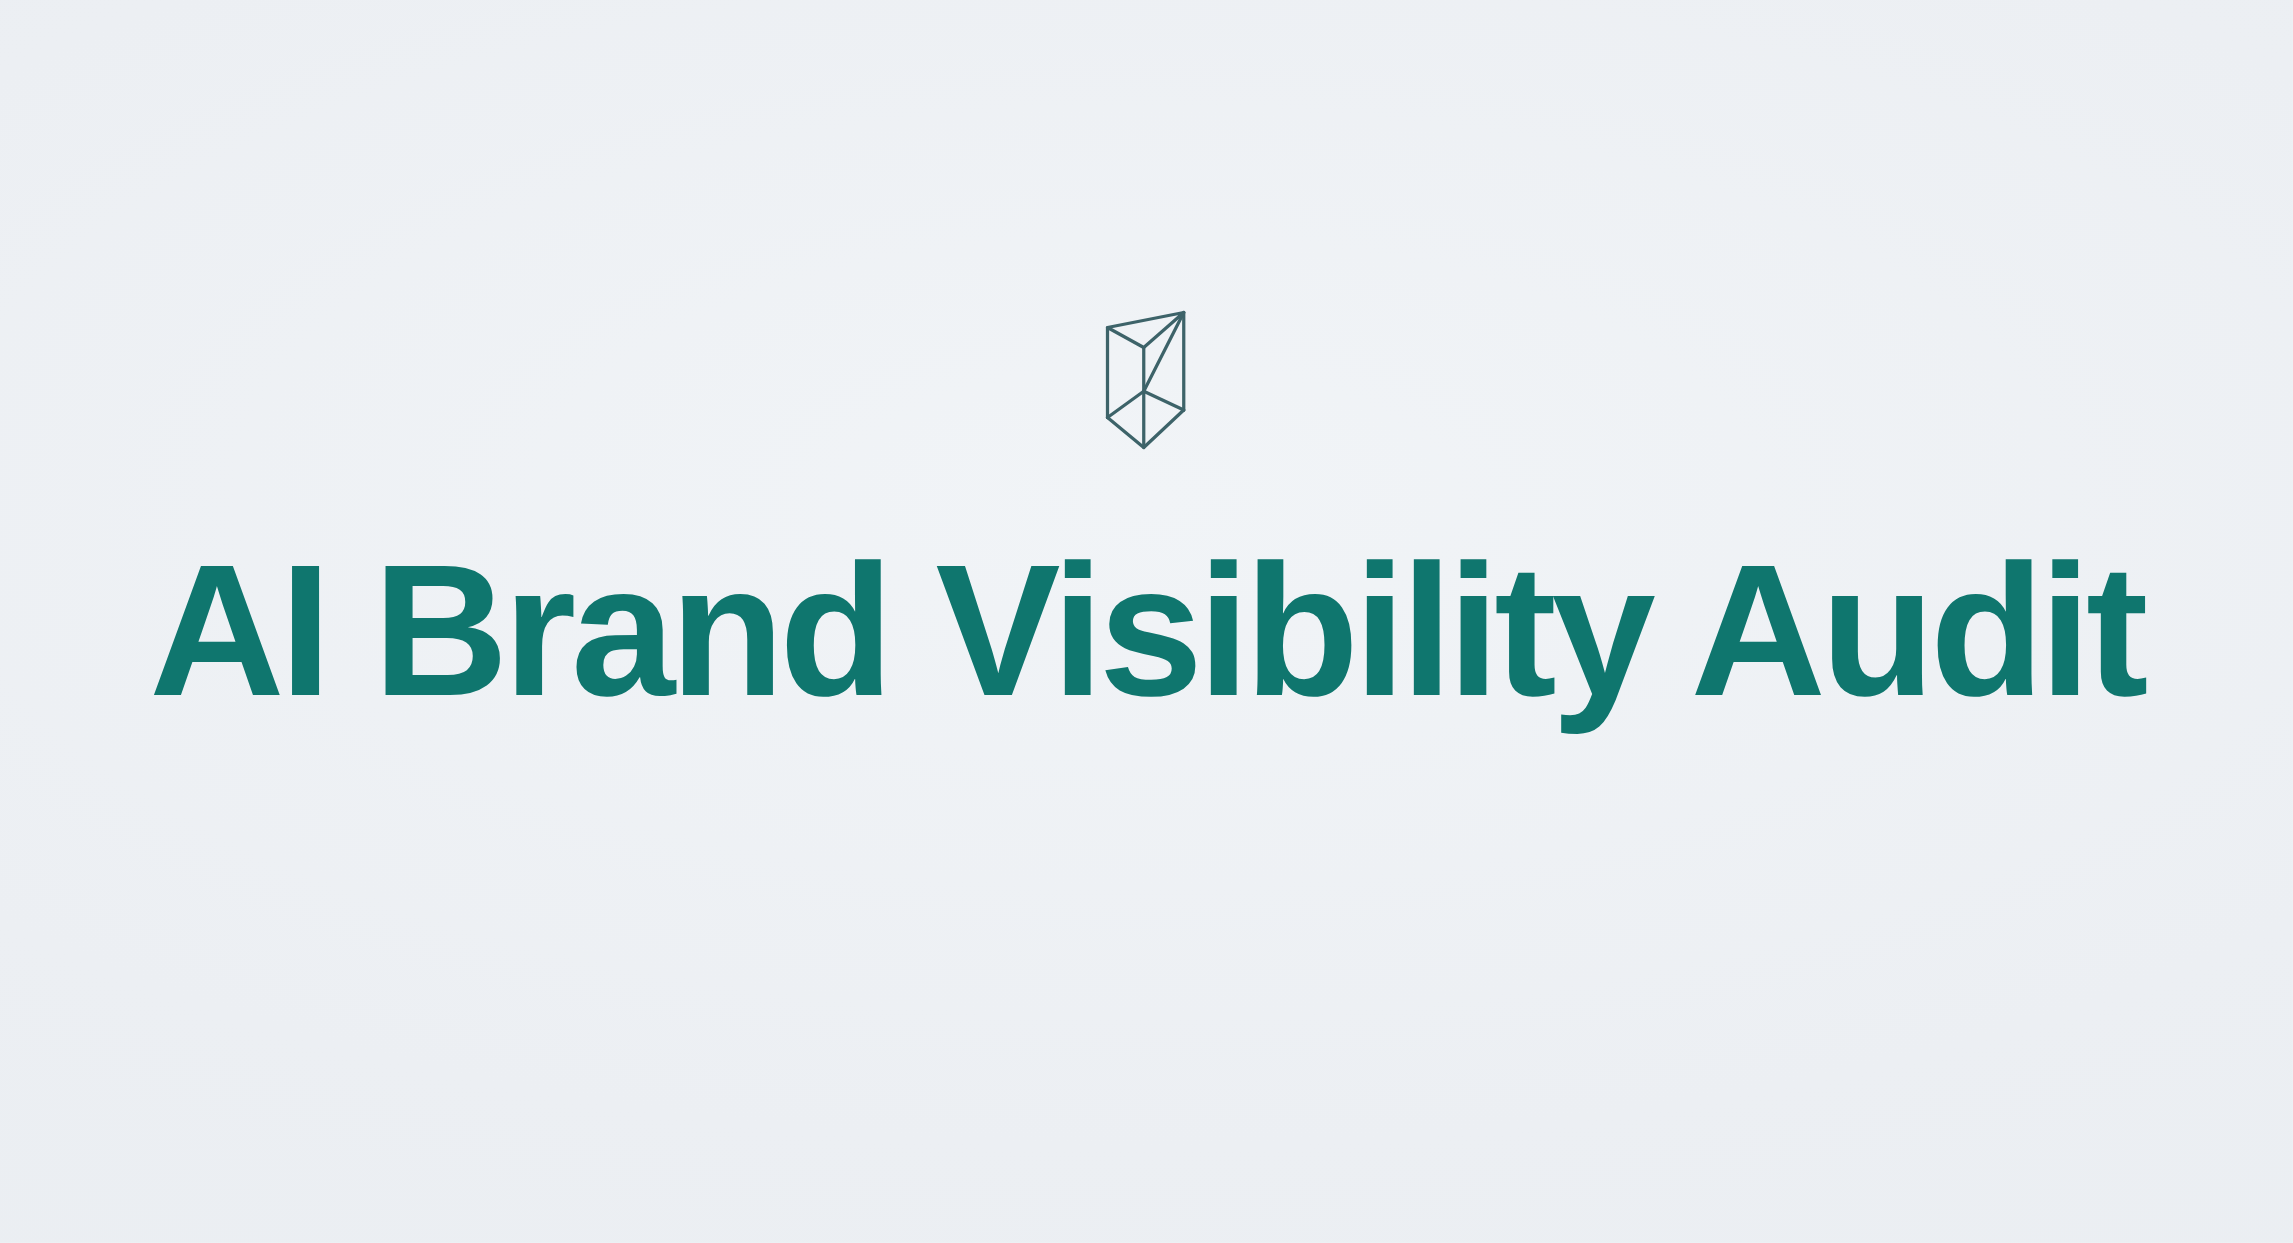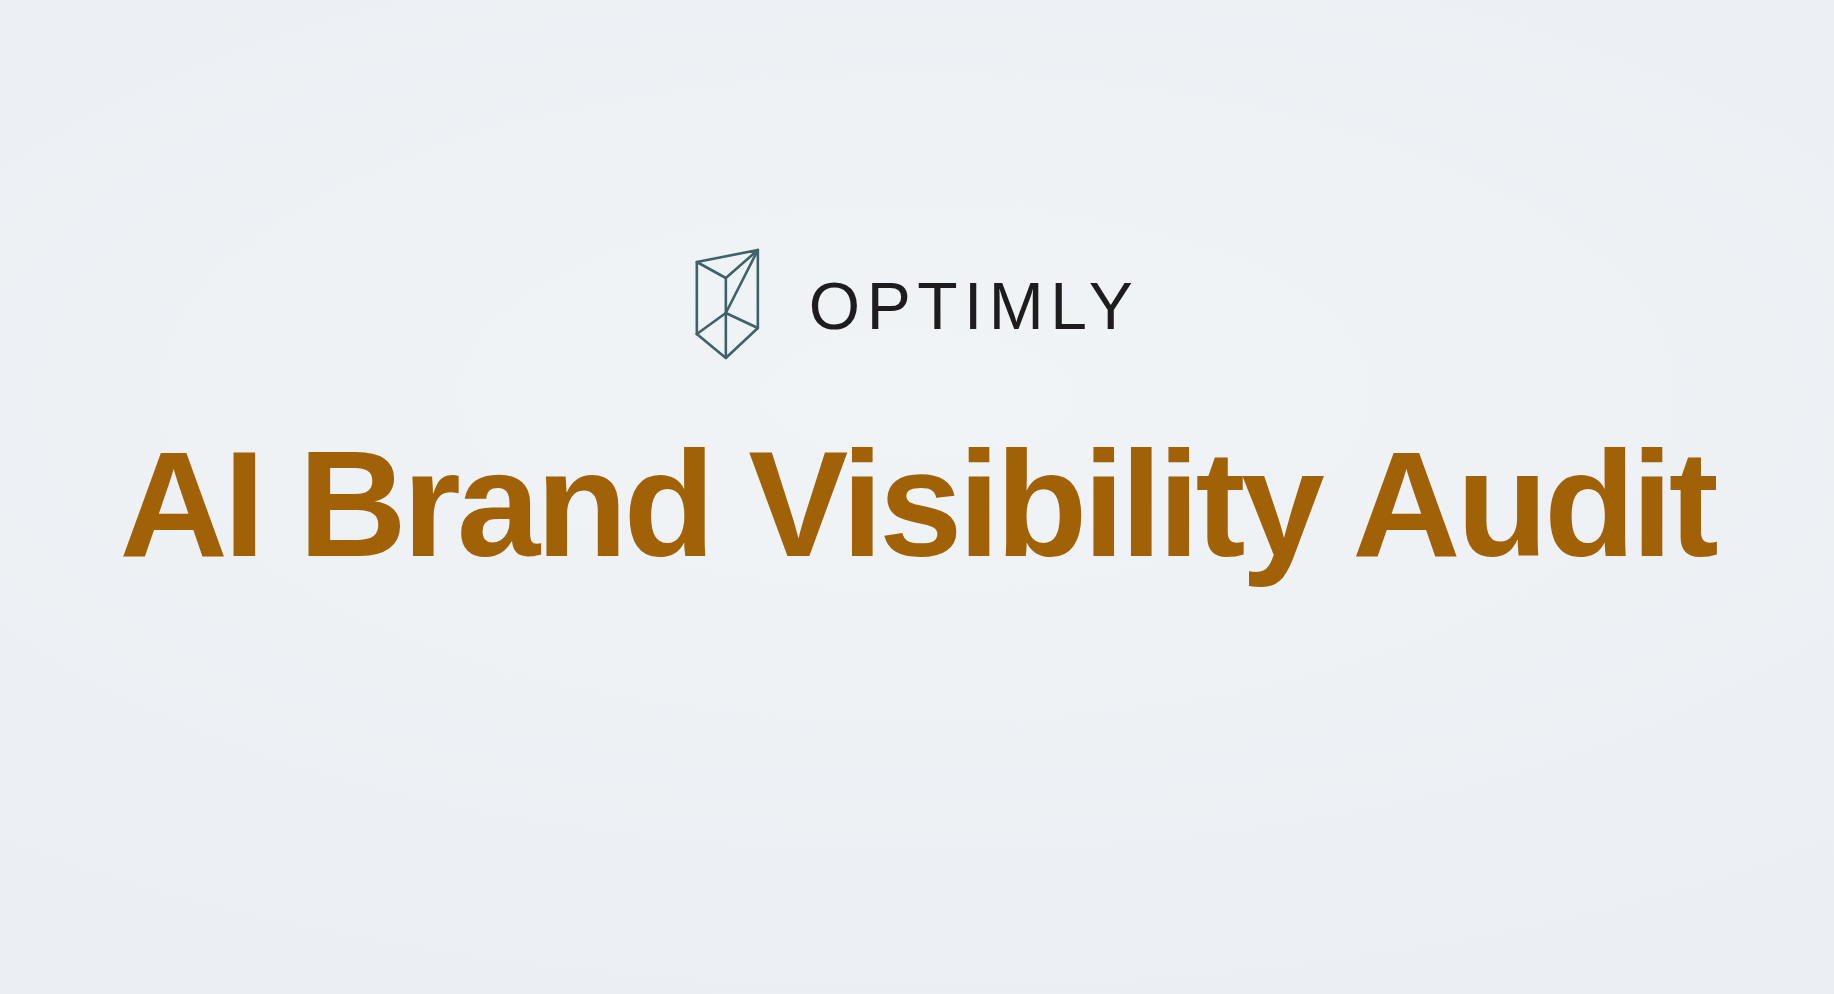--- a/index.html
+++ b/index.html
@@ -71,21 +71,21 @@
   .headline {
     position: absolute;
     top: 424px;
     left: 0;
     width: 100%;
     text-align: center;
     font-family: "Liberation Sans", sans-serif;
     font-size: 150px;
     font-weight: 700;
     letter-spacing: -4.2px;
-    color: #a16207;
+    color: #0f766e;
     line-height: 1.07;
     white-space: nowrap;
   }
 </style>
 </head>
 <body>
 
 <div class="slide">
 
   <div class="brand-lockup">
@@ -103,18 +103,17 @@
 
         <path d="M 2 86 L 31 110 L 63 80"></path>
 
         <path d="M 63 2 L 31 65"></path>
 
         <path d="M 31 65 L 2 86"></path>
         <path d="M 31 65 L 63 80"></path>
       </svg>
     </span>
 
-    <span class="wordmark">OPTIMLY</span>
   </div>
 
   <h1 class="headline">AI Brand Visibility Audit</h1>
 
 </div>
 
 </body></html>

